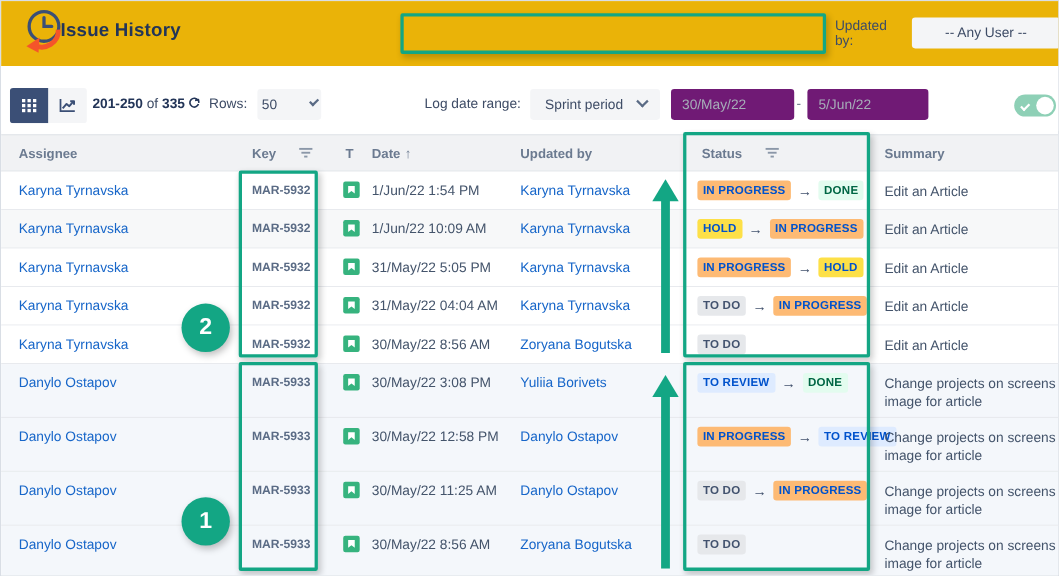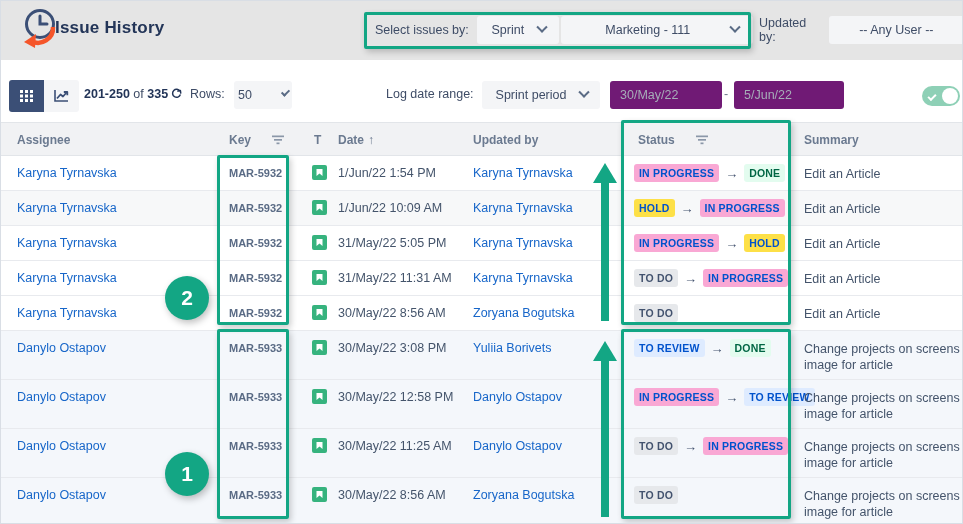--- a/index.html
+++ b/index.html
@@ -13,21 +13,21 @@
     position: relative;
     width: 963px; height: 524px;
     background: #ffffff;
     border: 1px solid #d9dee5;
     overflow: hidden;
   }
 
   
   .topbar {
     position: absolute; left: 0; top: 0; width: 963px; height: 59px;
-    background: #e5e5e5;
+    background: #eab308;
   }
   .logo-wrap {
     position: absolute; left: 14px; top: 4px; width: 50px; height: 50px;
   }
   .app-title {
     position: absolute; left: 54px; top: 17px;
     font-size: 17px; font-weight: bold; color: #233558;
     letter-spacing: .2px;
   }
 
@@ -183,21 +183,21 @@
   .c-date     { left: 337px; top: 10px; color: #44546b; }
   .c-updated  { left: 472px; top: 10px; color: #1766c9; }
   .c-status   { left: 633px; top: 8px; display: flex; align-items: center; gap: 6px; }
   .c-summary  { left: 803px; top: 10px; color: #44546b; line-height: 16px; width: 170px; }
 
   .badge {
     display: inline-block; font-size: 10.5px; font-weight: bold;
     padding: 3px 5px 3px 5px; border-radius: 3px; white-space: nowrap;
     letter-spacing: .2px;
   }
-  .b-inprogress { background: #f9a8d4; color: #0052cc; }
+  .b-inprogress { background: #fdba74; color: #0052cc; }
   .b-todo       { background: #e6e8eb; color: #42526e; }
   .b-done       { background: #e3fcef; color: #006644; }
   .b-hold       { background: #fde047; color: #0052cc; }
   .b-toreview   { background: #deebff; color: #0052cc; }
   .arrow-g { color: #42526e; font-size: 13px; font-weight: bold; }
 
   .story-ico {
     width: 15px; height: 15px; background: #36b37e; border-radius: 2px;
     display: flex; align-items: center; justify-content: center;
   }
@@ -230,31 +230,20 @@
       <svg width="50" height="50" viewBox="0 0 50 50">
         <circle cx="25" cy="19" r="13.5" fill="none" stroke="#3b4f76" stroke-width="3"></circle>
         <path d="M25 11 L25 19 L32 19" fill="none" stroke="#3b4f76" stroke-width="3" stroke-linecap="round"></path>
         <path d="M38 22 A15 15 0 0 1 16 36" fill="none" stroke="#f5552a" stroke-width="4.5" stroke-linecap="butt"></path>
         <path d="M21 29 L9 37 L20 43 Z" fill="#f5552a"></path>
       </svg>
     </div>
 
     <div class="app-title">Issue History</div>
 
-    <div class="sel-group">
-      <span class="sel-label">Select issues by:</span>
-      <div class="pill" id="sprint-pill">
-        <span class="cap">Sprint</span>
-        <span class="chev"></span>
-      </div>
-      <div class="pill" id="board-pill">
-        <span class="cap">Marketing - 111</span>
-        <span class="chev"></span>
-      </div>
-    </div>
 
     <div class="updated-group">
       <span class="updated-label">Updated by:</span>
       <div class="pill" id="anyuser-pill">
         <span class="cap">-- Any User --</span>
       </div>
     </div>
   </div>
 
   <div class="toolbar"></div>
@@ -401,21 +390,21 @@
       <div class="row h35 bg-white">
         <div class="cell c-assignee">Karyna Tyrnavska</div>
         <div class="cell c-key">MAR-5932</div>
         <div class="cell c-t">
           <div class="story-ico">
             <svg width="9" height="9" viewBox="0 0 9 9">
               <path d="M1.5 1 H7.5 V8 L4.5 5.6 L1.5 8 Z" fill="#ffffff"></path>
             </svg>
           </div>
         </div>
-        <div class="cell c-date">31/May/22 11:31 AM</div>
+        <div class="cell c-date">31/May/22 04:04 AM</div>
         <div class="cell c-updated">Karyna Tyrnavska</div>
         <div class="cell c-status">
           <span class="badge b-todo">TO DO</span>
           <span class="arrow-g">→</span>
           <span class="badge b-inprogress">IN PROGRESS</span>
         </div>
         <div class="cell c-summary">Edit an Article</div>
       </div>
       <div class="row h35 bg-white">
         <div class="cell c-assignee">Karyna Tyrnavska</div>

